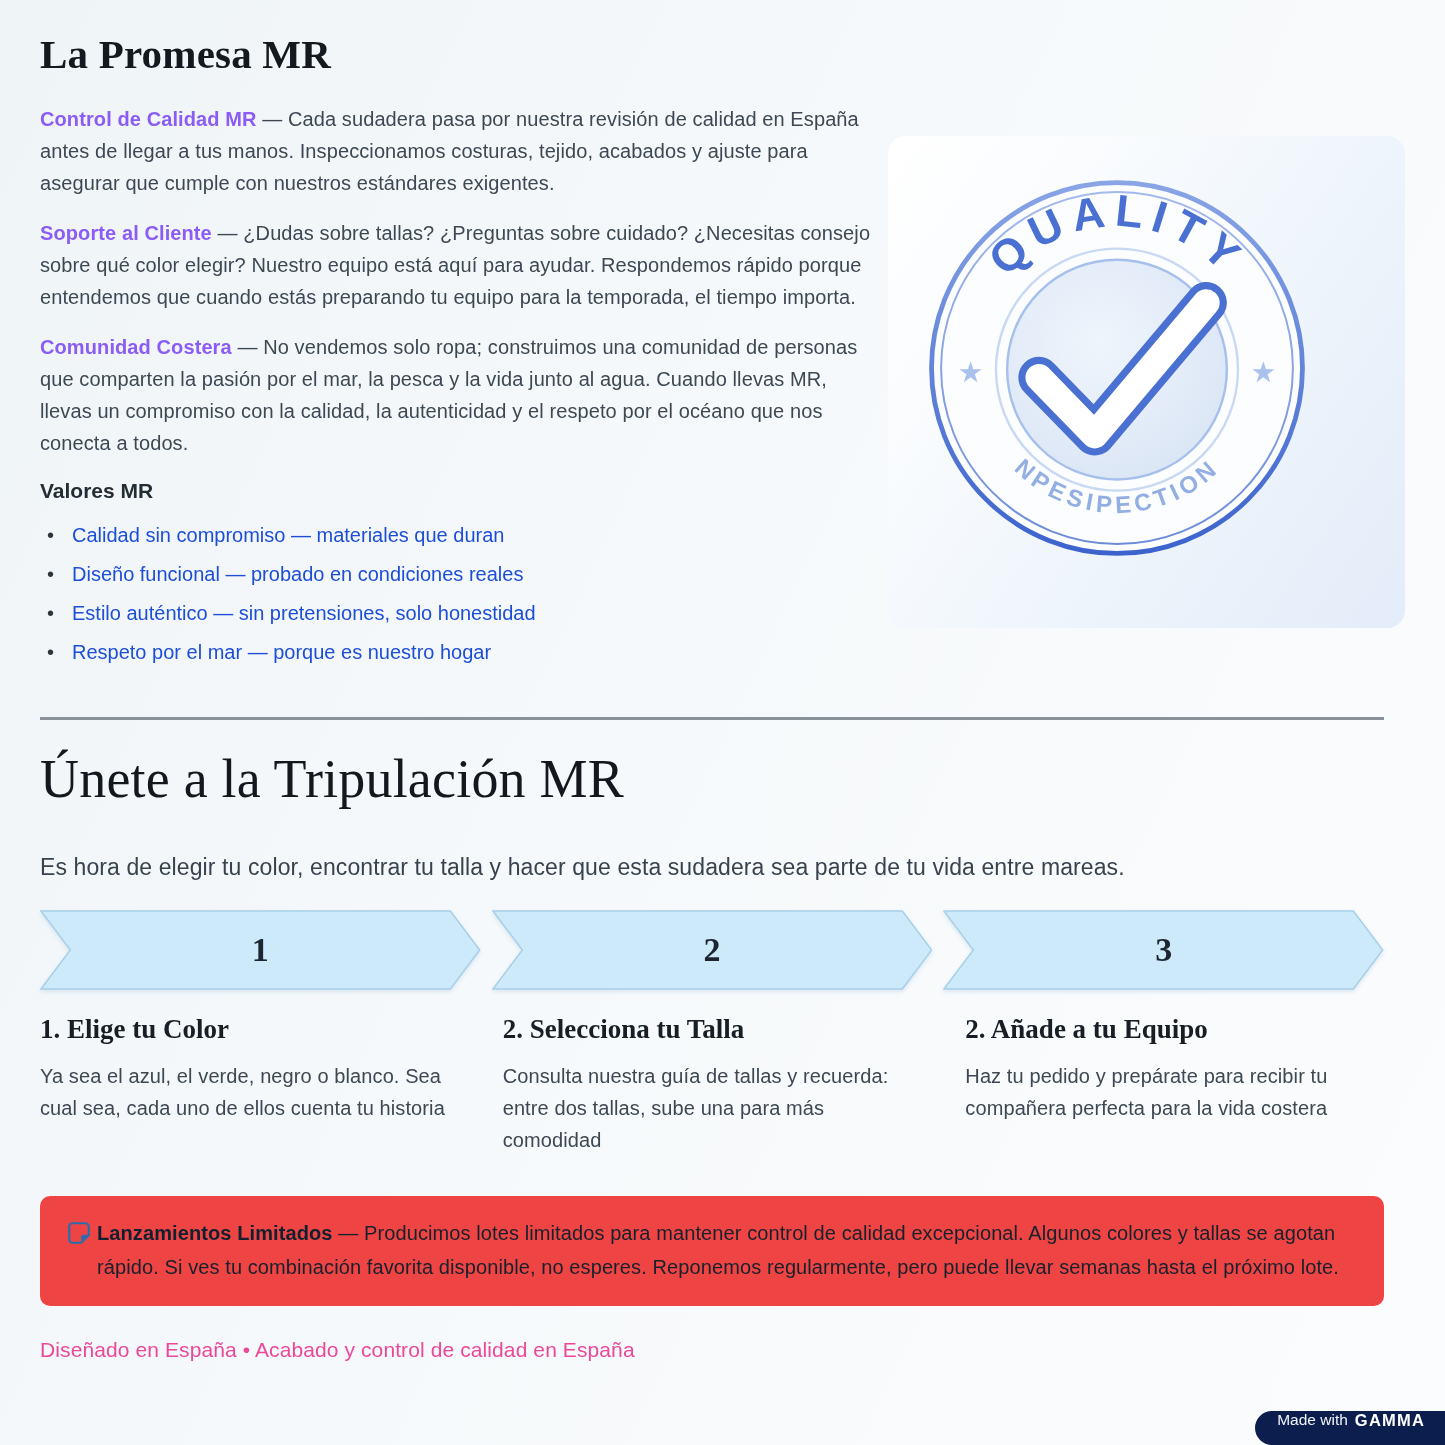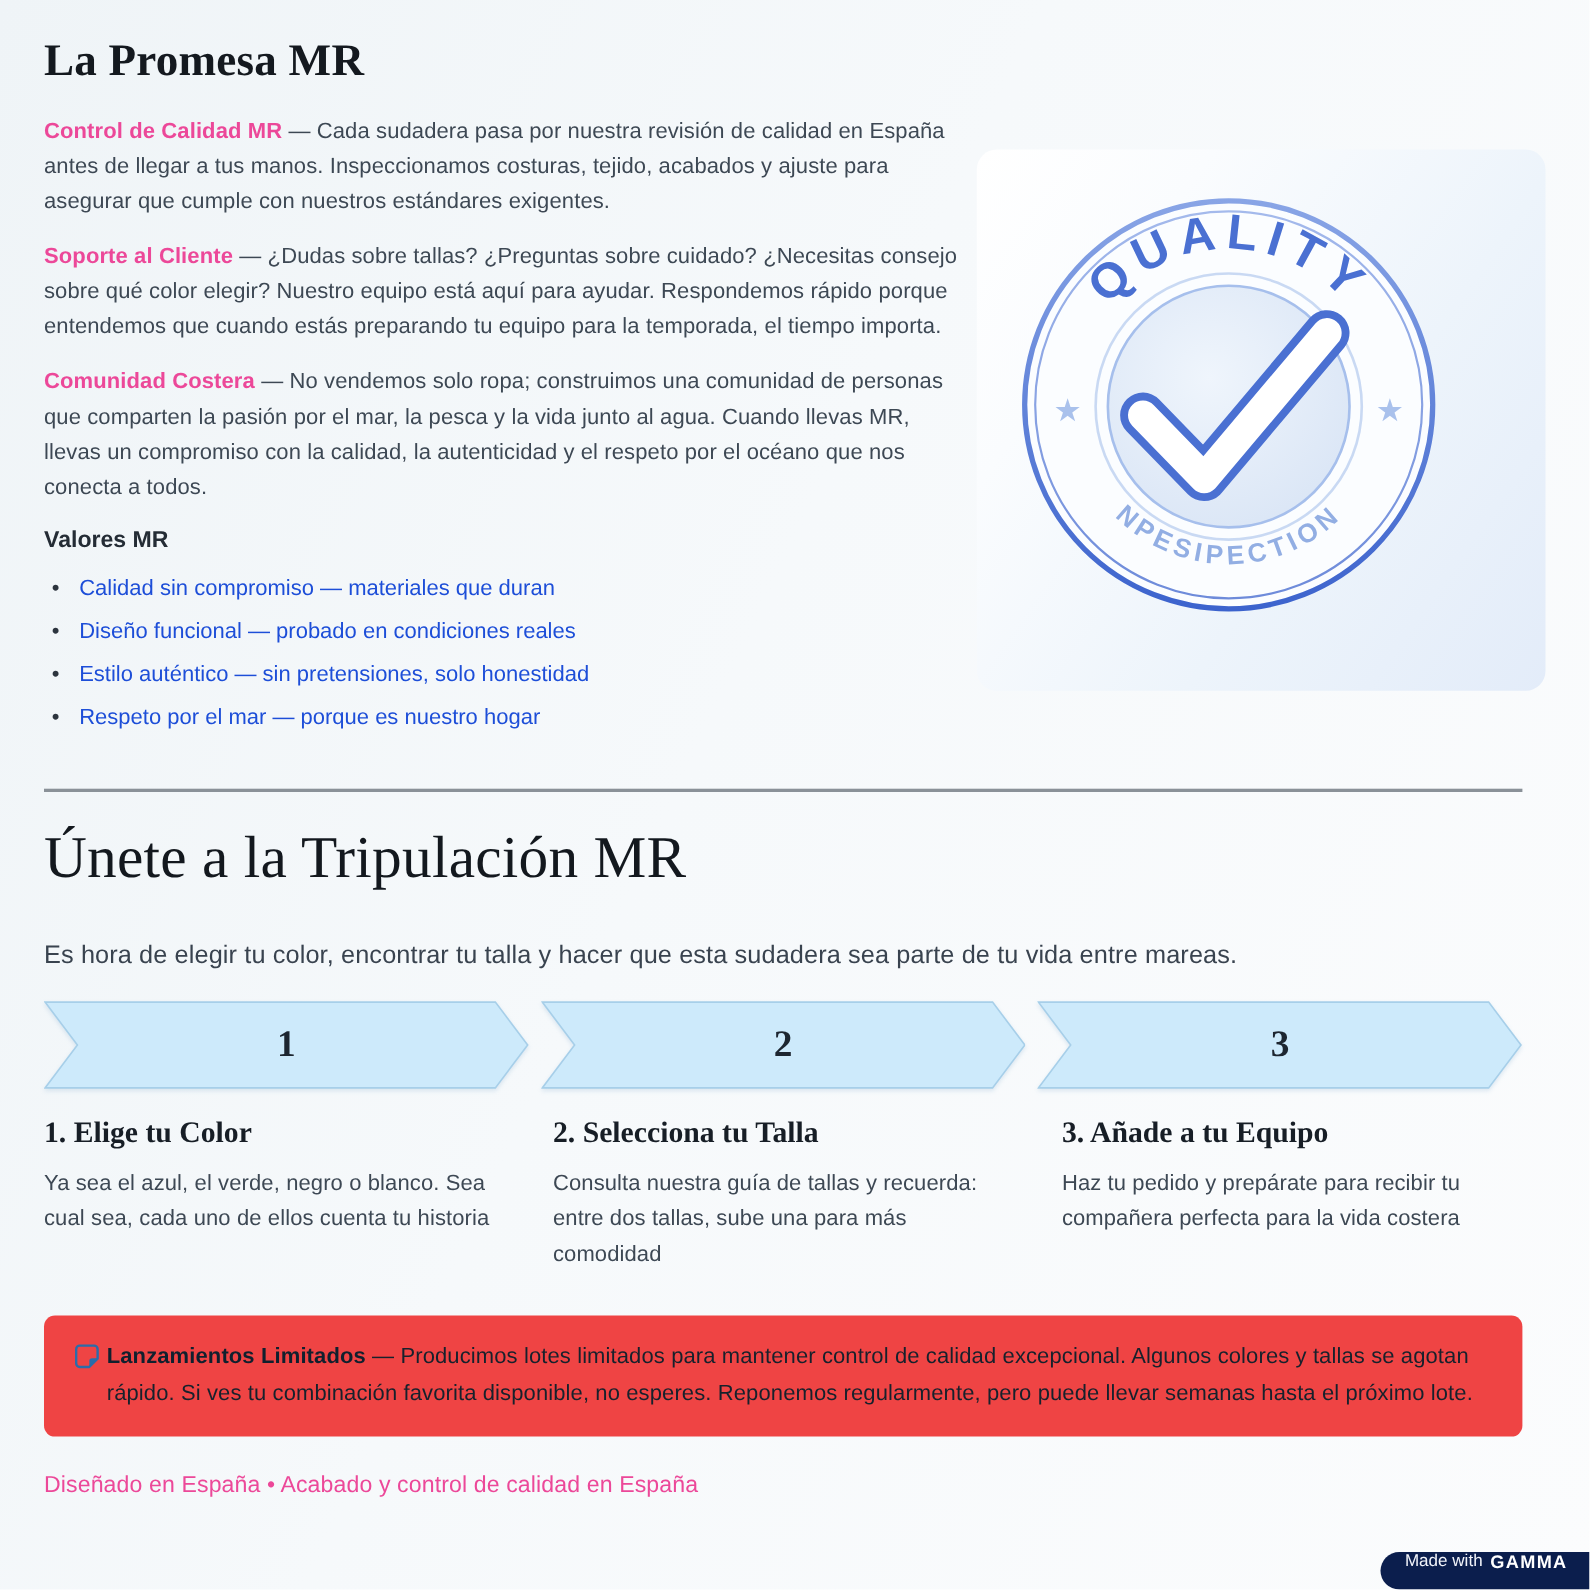--- a/index.html
+++ b/index.html
@@ -16,21 +16,21 @@
   
   .top-row { display:flex; gap:13px; }
   .left-col { flex:0 0 835px; width:835px; }
 
   .promise-title {
     font-family:"Liberation Serif", serif;
     font-size:41px; font-weight:700; color:#14191f;
     margin:4px 0 24px; line-height:1.2; letter-spacing:.2px;
   }
   .para { font-size:20px; line-height:32px; color:#3d4854; margin-bottom:18px; letter-spacing:.1px; }
-  .para .lead { font-weight:700; color:#ec4899; }
+  .para .lead { font-weight:700; color:#8b5cf6; }
 
   .values-heading { font-size:21px; font-weight:700; color:#242c35; margin:20px 0 16px; }
   ul.values { list-style:none; }
   ul.values li { position:relative; padding-left:32px; font-size:20px; line-height:32px; margin-bottom:7px; color:#1d4ed8; }
   ul.values li::before { content:"•"; position:absolute; left:7px; top:0; color:#2c343e; }
 
   
   .stamp-card {
     flex:0 0 517px; height:492px; margin-top:110px;
     border-radius:18px;
@@ -189,21 +189,21 @@
   <div class="steps">
     <div class="step">
       <h3>1. Elige tu Color</h3>
       <p>Ya sea el azul, el verde, negro o blanco. Sea cual sea, cada uno de ellos cuenta tu historia</p>
     </div>
     <div class="step">
       <h3>2. Selecciona tu Talla</h3>
       <p>Consulta nuestra guía de tallas y recuerda: entre dos tallas, sube una para más comodidad</p>
     </div>
     <div class="step">
-      <h3>3. Añade a tu Equipo</h3>
+      <h3>2. Añade a tu Equipo</h3>
       <p>Haz tu pedido y prepárate para recibir tu compañera perfecta para la vida costera</p>
     </div>
   </div>
 
   <div class="callout">
     <span class="icon-wrap">
       <svg width="26" height="26" viewBox="0 0 24 24" xmlns="http://www.w3.org/2000/svg">
         <path d="M6 3h12a3 3 0 0 1 3 3v8l-7 7H6a3 3 0 0 1-3-3V6a3 3 0 0 1 3-3z" fill="none" stroke="#2b6caa" stroke-width="2" stroke-linejoin="round"></path>
         <path d="M21 13.6 14 20.6 v-4.6 a2.4 2.4 0 0 1 2.4-2.4 z" fill="#2b6caa"></path>
       </svg>

